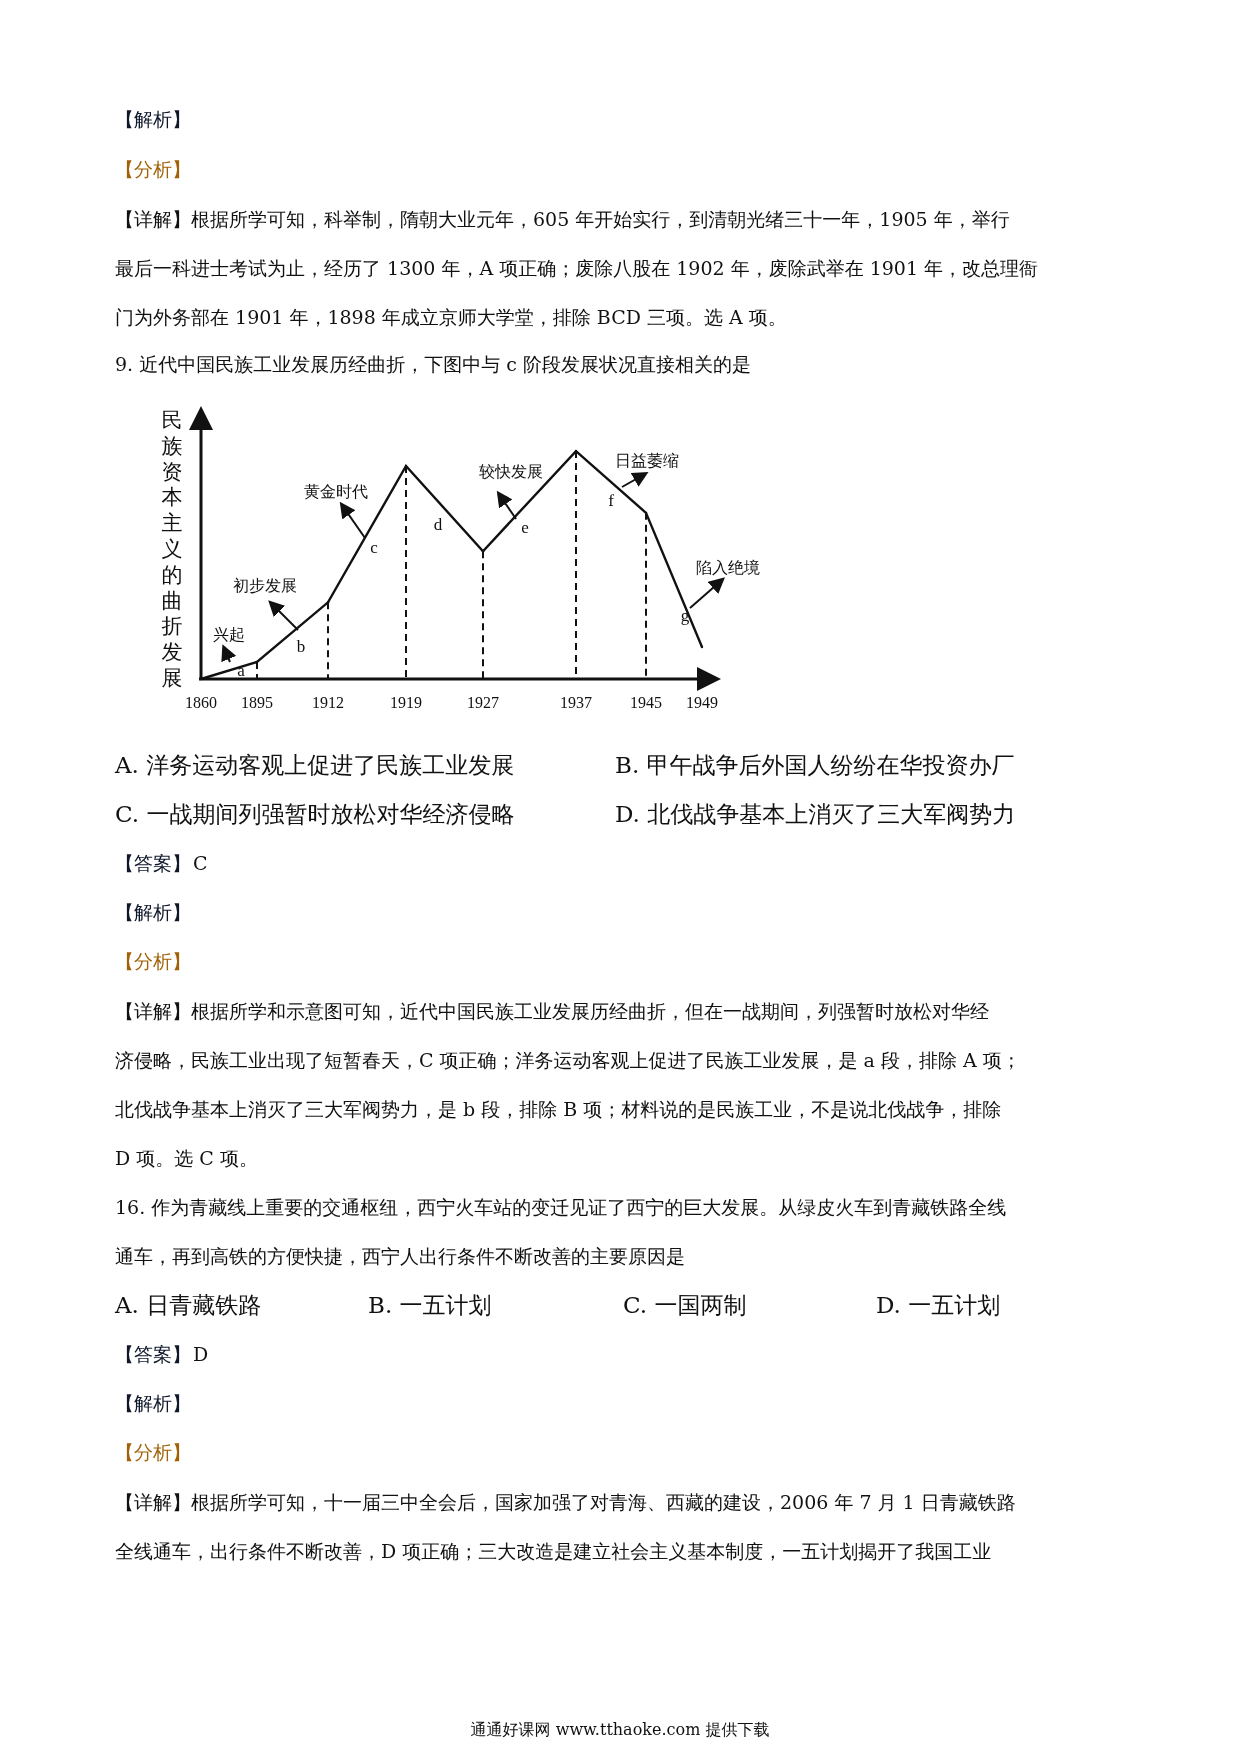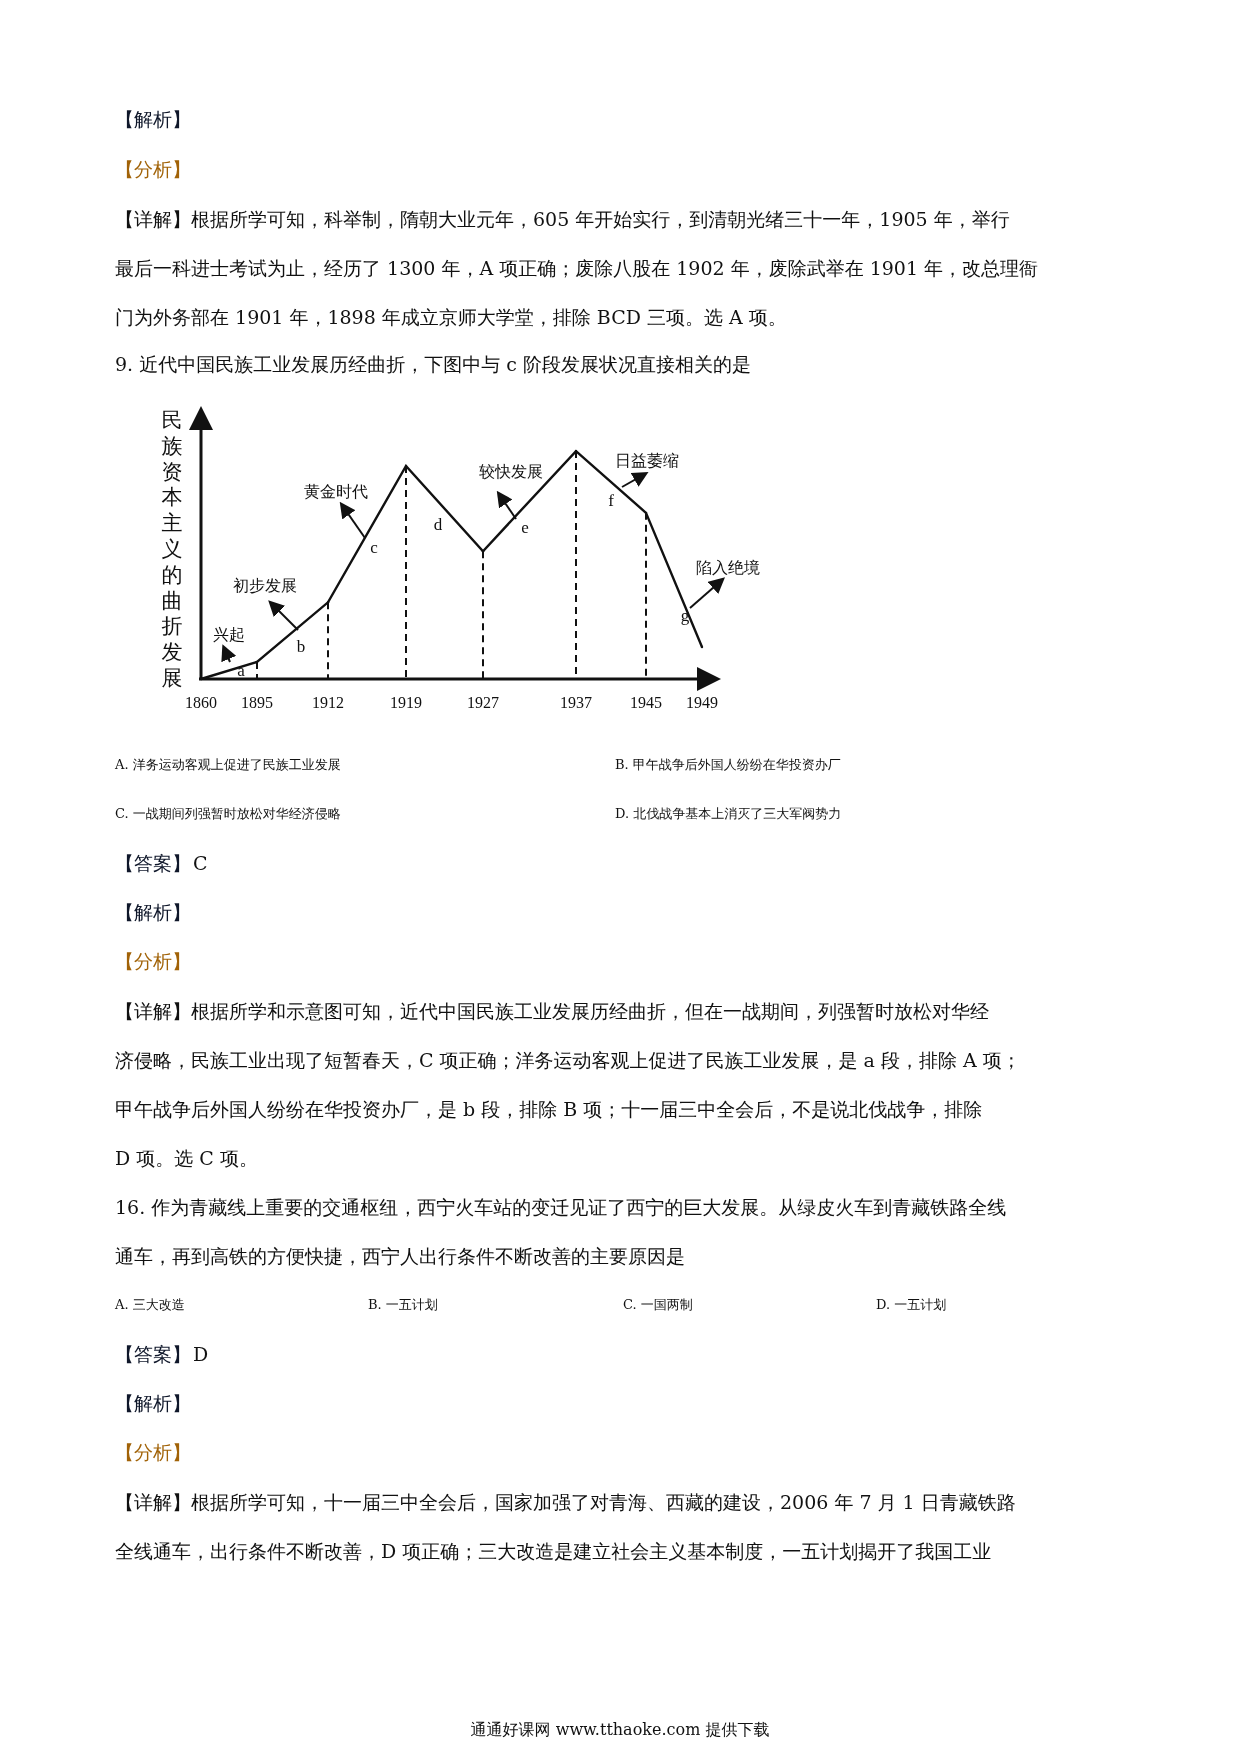--- a/index.html
+++ b/index.html
@@ -2,21 +2,21 @@
 <html><head>
 <meta charset="utf-8">
 <style>
   html, body { margin: 0; padding: 0; background: #ffffff; }
   body { width: 1240px; height: 1754px; position: relative; overflow: hidden;
          font-family: "DejaVu Serif", "Liberation Serif", serif; color: #111; }
   .line { position: absolute; left: 115px; font-size: 19px; line-height: 26px; white-space: nowrap; }
   .tag-blue { color: #0f172a; }
   .tag-black { color: #a16207; }
   .ans-val { color: #111; margin-left: 2px; }
-  .opt { position: absolute; font-size: 13px; line-height: 26px; white-space: nowrap; }
+  .opt { position: absolute; font-size: 23px; line-height: 26px; white-space: nowrap; }
   #chart { position: absolute; left: 130px; top: 395px; width: 640px; height: 330px; }
   .footer { position: absolute; top: 1720px; left: 0; width: 1240px; text-align: center; font-size: 16px; }
 </style>
 </head>
 <body>
 
 <div class="line tag-blue" style="top:106px">【解析】</div>
 <div class="line tag-black" style="top:156px">【分析】</div>
 <div class="line" style="top:206px"><span>【详解】</span><span>根据所学可知，科举制，隋朝大业元年，605 年开始实行，到清朝光绪三十一年，1905 年，举行</span></div>
 <div class="line" style="top:255px">最后一科进士考试为止，经历了 1300 年，A 项正确；废除八股在 1902 年，废除武举在 1901 年，改总理衙</div>
@@ -100,26 +100,26 @@
 <div class="opt" style="left:115px; top:752px">A. 洋务运动客观上促进了民族工业发展</div>
 <div class="opt" style="left:615px; top:752px">B. 甲午战争后外国人纷纷在华投资办厂</div>
 <div class="opt" style="left:115px; top:801px">C. 一战期间列强暂时放松对华经济侵略</div>
 <div class="opt" style="left:615px; top:801px">D. 北伐战争基本上消灭了三大军阀势力</div>
 
 <div class="line" style="top:850px"><span class="tag-blue">【答案】</span><span class="ans-val">C</span></div>
 <div class="line tag-blue" style="top:899px">【解析】</div>
 <div class="line tag-black" style="top:948px">【分析】</div>
 <div class="line" style="top:998px"><span>【详解】</span><span>根据所学和示意图可知，近代中国民族工业发展历经曲折，但在一战期间，列强暂时放松对华经</span></div>
 <div class="line" style="top:1047px">济侵略，民族工业出现了短暂春天，C 项正确；洋务运动客观上促进了民族工业发展，是 a 段，排除 A 项；</div>
-<div class="line" style="top:1096px">甲午战争后外国人纷纷在华投资办厂，是 b 段，排除 B 项；十一届三中全会后，不是说北伐战争，排除</div>
+<div class="line" style="top:1096px">北伐战争基本上消灭了三大军阀势力，是 b 段，排除 B 项；材料说的是民族工业，不是说北伐战争，排除</div>
 <div class="line" style="top:1145px">D 项。选 C 项。</div>
 
 <div class="line" style="top:1194px">16. 作为青藏线上重要的交通枢纽，西宁火车站的变迁见证了西宁的巨大发展。从绿皮火车到青藏铁路全线</div>
 <div class="line" style="top:1243px">通车，再到高铁的方便快捷，西宁人出行条件不断改善的主要原因是</div>
-<div class="opt" style="left:115px; top:1292px">A. 三大改造</div>
+<div class="opt" style="left:115px; top:1292px">A. 日青藏铁路</div>
 <div class="opt" style="left:368px; top:1292px">B. 一五计划</div>
 <div class="opt" style="left:623px; top:1292px">C. 一国两制</div>
 <div class="opt" style="left:876px; top:1292px">D. 一五计划</div>
 
 <div class="line" style="top:1341px"><span class="tag-blue">【答案】</span><span class="ans-val">D</span></div>
 <div class="line tag-blue" style="top:1390px">【解析】</div>
 <div class="line tag-black" style="top:1439px">【分析】</div>
 <div class="line" style="top:1489px"><span>【详解】</span><span>根据所学可知，十一届三中全会后，国家加强了对青海、西藏的建设，2006 年 7 月 1 日青藏铁路</span></div>
 <div class="line" style="top:1538px">全线通车，出行条件不断改善，D 项正确；三大改造是建立社会主义基本制度，一五计划揭开了我国工业</div>
 

